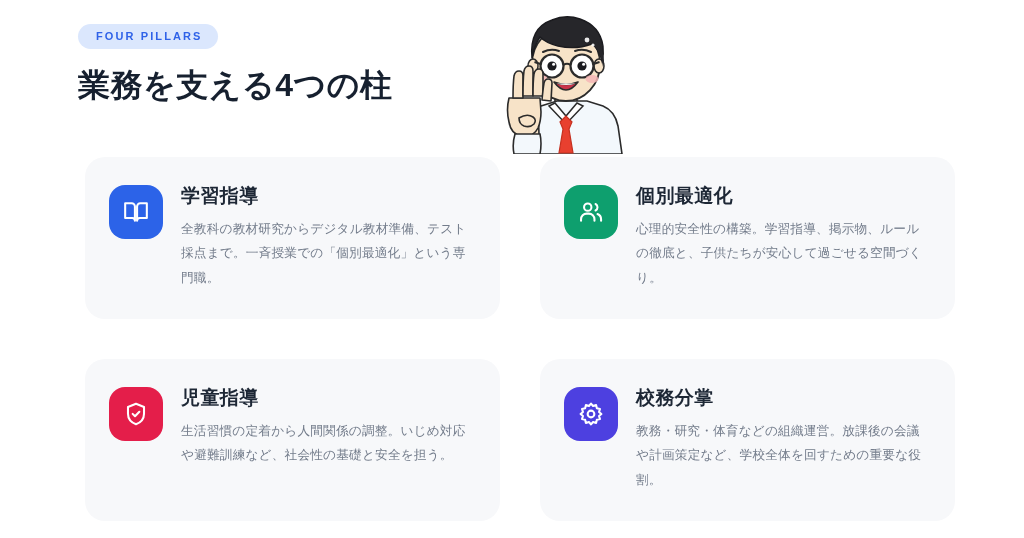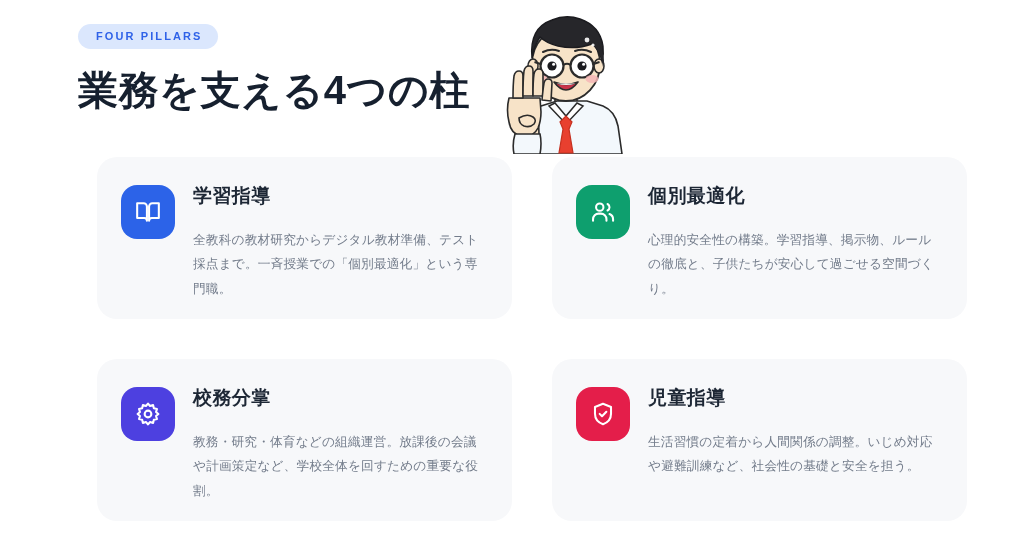--- a/index.html
+++ b/index.html
@@ -39,42 +39,42 @@
     font-weight: bold;
     letter-spacing: 2.1px;
     padding: 7px 16px 7px 18px;
     border-radius: 999px;
     line-height: 1;
     white-space: nowrap;
   }
 
   .headline {
     margin-top: 18px;
-    font-size: 40px;
+    font-size: 32px;
     font-weight: bold;
     color: #16202f;
     letter-spacing: 0.5px;
     line-height: 1.18;
     white-space: nowrap;
   }
 
   
   .illustration {
     position: absolute;
     left: 497px;
     top: 2px;
     width: 140px;
     height: 152px;
   }
   .illustration svg { display: block; width: 100%; height: 100%; }
 
   
   .card-grid {
     position: absolute;
-    left: 97px;
+    left: 85px;
     top: 157px;
     width: 870px;
     display: grid;
     grid-template-columns: 415px 415px;
     column-gap: 40px;
     row-gap: 30px;
     gap: 40px;
   }
 
   .card {
@@ -111,21 +111,21 @@
 
   .card-title {
     font-size: 19px;
     font-weight: bold;
     color: #1d2735;
     line-height: 1.25;
     letter-spacing: 0.4px;
   }
 
   .card-desc {
-    margin-top: 20px;
+    margin-top: 9px;
     font-size: 12.7px;
     color: #737c8b;
     line-height: 1.92;
     letter-spacing: 0.15px;
   }
 </style>
 </head>
 <body>
 
 <div class="page">
@@ -227,43 +227,43 @@
           </svg>
         </span>
       </div>
       <div class="card-body">
         <div class="card-title">個別最適化</div>
         <div class="card-desc">心理的安全性の構築。学習指導、掲示物、ルールの徹底と、子供たちが安心して過ごせる空間づくり。</div>
       </div>
     </div>
 
     <div class="card">
+      <div class="icon-tile" style="background:#e41e4a;">
+        <span>
+          <svg viewBox="0 0 24 24" fill="none" stroke="#ffffff" stroke-width="1.9" stroke-linecap="round" stroke-linejoin="round">
+            <path d="M12 2.6 4.6 5.6v6.1c0 4.6 3.1 8.1 7.4 9.7 4.3-1.6 7.4-5.1 7.4-9.7V5.6z"></path>
+            <path d="M8.9 11.9l2.2 2.2 4-4.2"></path>
+          </svg>
+        </span>
+      </div>
+      <div class="card-body">
+        <div class="card-title">児童指導</div>
+        <div class="card-desc">生活習慣の定着から人間関係の調整。いじめ対応や避難訓練など、社会性の基礎と安全を担う。</div>
+      </div>
+    </div>
+
+    <div class="card">
       <div class="icon-tile" style="background:#4d40e0;">
         <span>
           <svg viewBox="0 0 24 24" fill="none" stroke="#ffffff" stroke-width="1.9" stroke-linecap="round" stroke-linejoin="round">
             <circle cx="12" cy="12" r="3.1"></circle>
             <path d="M12 2.4l1.9 2.2 2.8-.9.7 2.9 2.9.7-.9 2.8 2.2 1.9-2.2 1.9.9 2.8-2.9.7-.7 2.9-2.8-.9L12 21.6l-1.9-2.2-2.8.9-.7-2.9-2.9-.7.9-2.8L2.4 12l2.2-1.9-.9-2.8 2.9-.7.7-2.9 2.8.9z"></path>
           </svg>
         </span>
       </div>
       <div class="card-body">
         <div class="card-title">校務分掌</div>
         <div class="card-desc">教務・研究・体育などの組織運営。放課後の会議や計画策定など、学校全体を回すための重要な役割。</div>
       </div>
     </div>
 
-    <div class="card">
-      <div class="icon-tile" style="background:#e41e4a;">
-        <span>
-          <svg viewBox="0 0 24 24" fill="none" stroke="#ffffff" stroke-width="1.9" stroke-linecap="round" stroke-linejoin="round">
-            <path d="M12 2.6 4.6 5.6v6.1c0 4.6 3.1 8.1 7.4 9.7 4.3-1.6 7.4-5.1 7.4-9.7V5.6z"></path>
-            <path d="M8.9 11.9l2.2 2.2 4-4.2"></path>
-          </svg>
-        </span>
-      </div>
-      <div class="card-body">
-        <div class="card-title">児童指導</div>
-        <div class="card-desc">生活習慣の定着から人間関係の調整。いじめ対応や避難訓練など、社会性の基礎と安全を担う。</div>
-      </div>
-    </div>
-
   </div>
 </div>
 
 </body></html>

